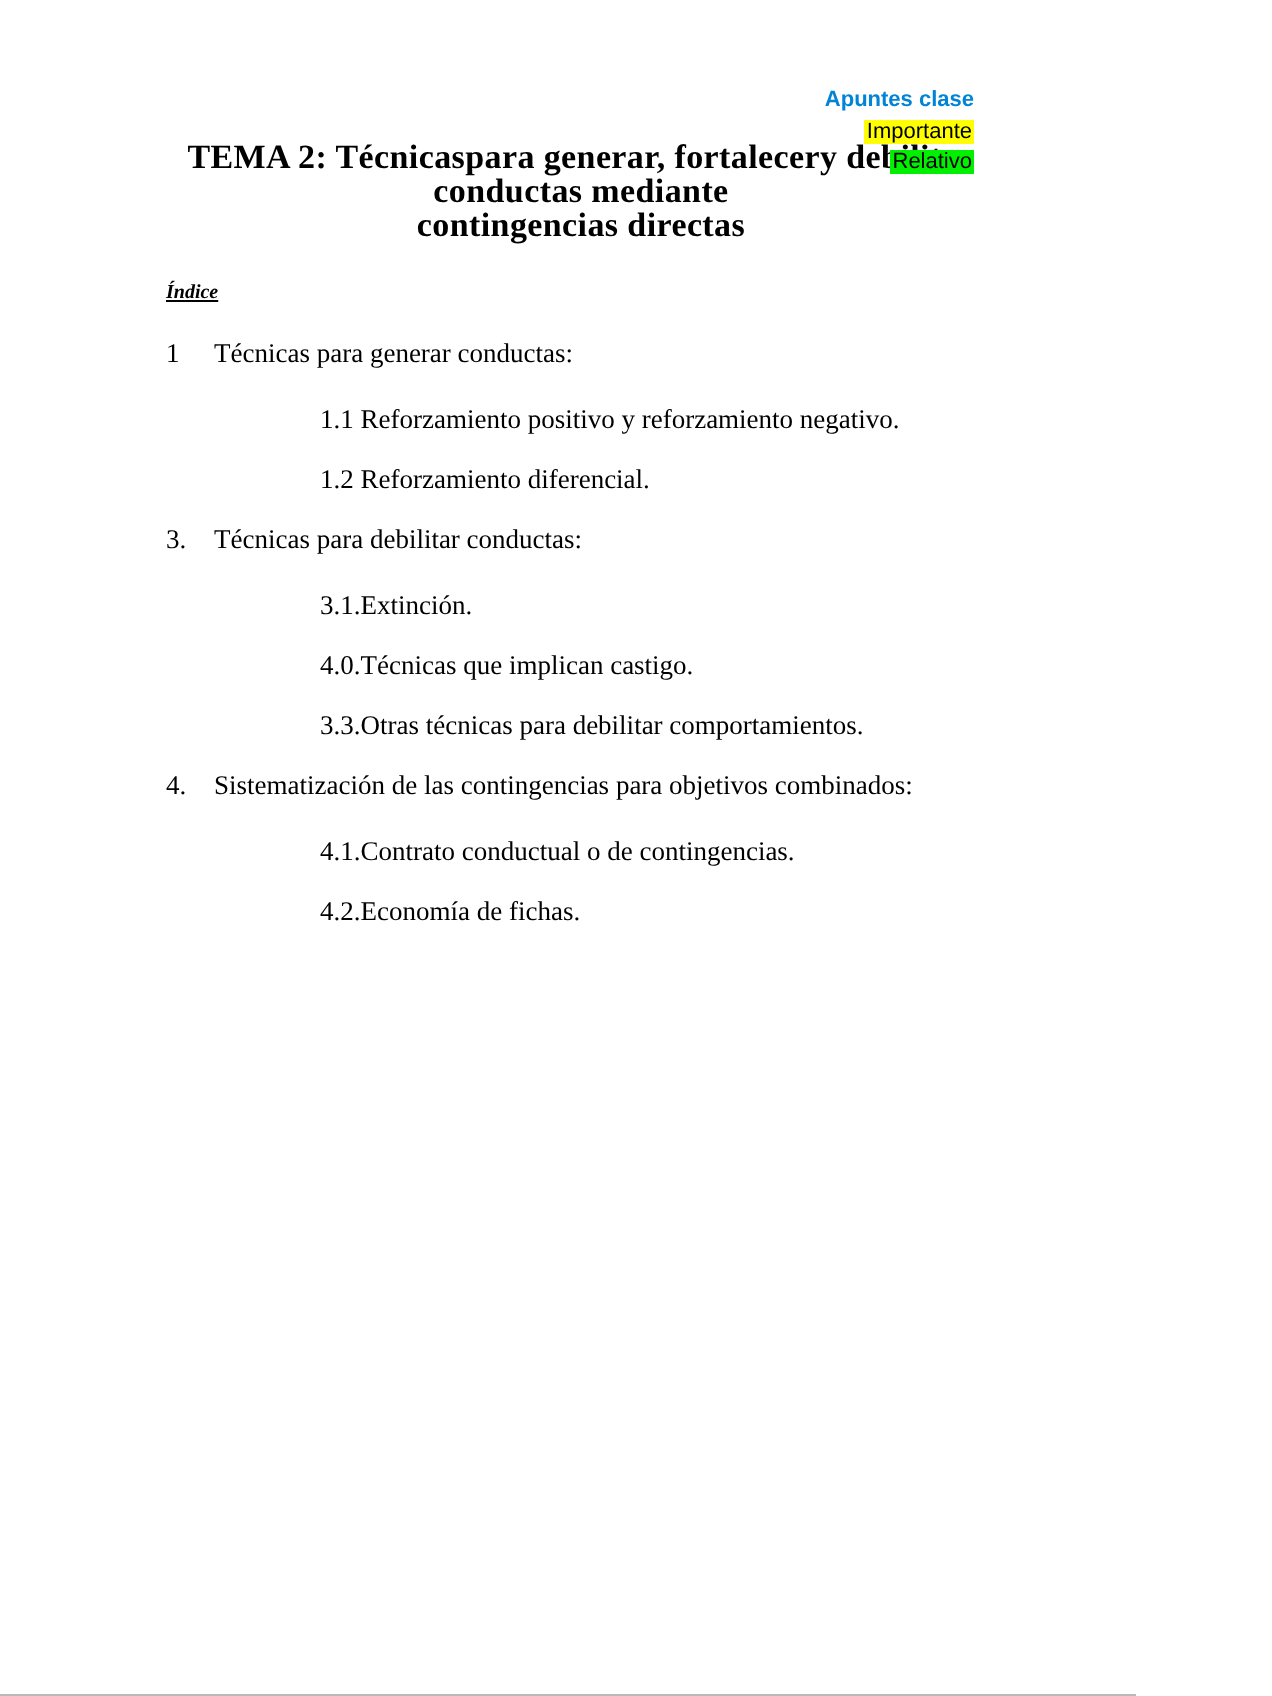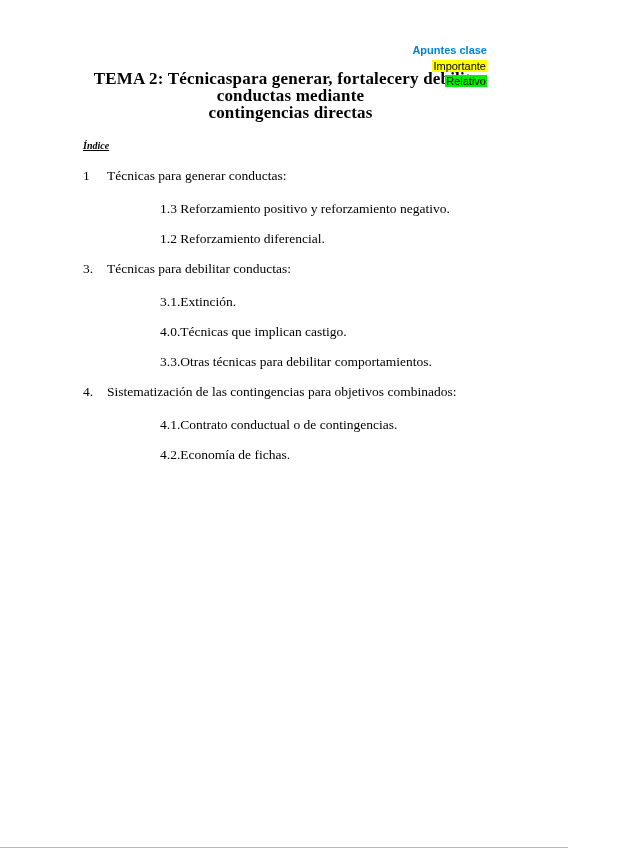--- a/index.html
+++ b/index.html
@@ -82,21 +82,21 @@
     </div>
 
     <div class="line index-heading-wrap">
       <span class="index-heading">Índice</span>
     </div>
 
     <div class="section">
       <div class="line section-title">
         <span class="num">1</span><span>Técnicas para generar conductas:</span>
       </div>
-      <div class="line sub first-sub">1.3 Reforzamiento positivo y reforzamiento negativo.</div>
+      <div class="line sub first-sub">1.1 Reforzamiento positivo y reforzamiento negativo.</div>
       <div class="line sub">1.2 Reforzamiento diferencial.</div>
     </div>
 
 
     <div class="section">
       <div class="line section-title">
         <span class="num">3.</span><span>Técnicas para debilitar conductas:</span>
       </div>
       <div class="line sub first-sub">3.1.Extinción.</div>
       <div class="line sub">4.0.Técnicas que implican castigo.</div>

